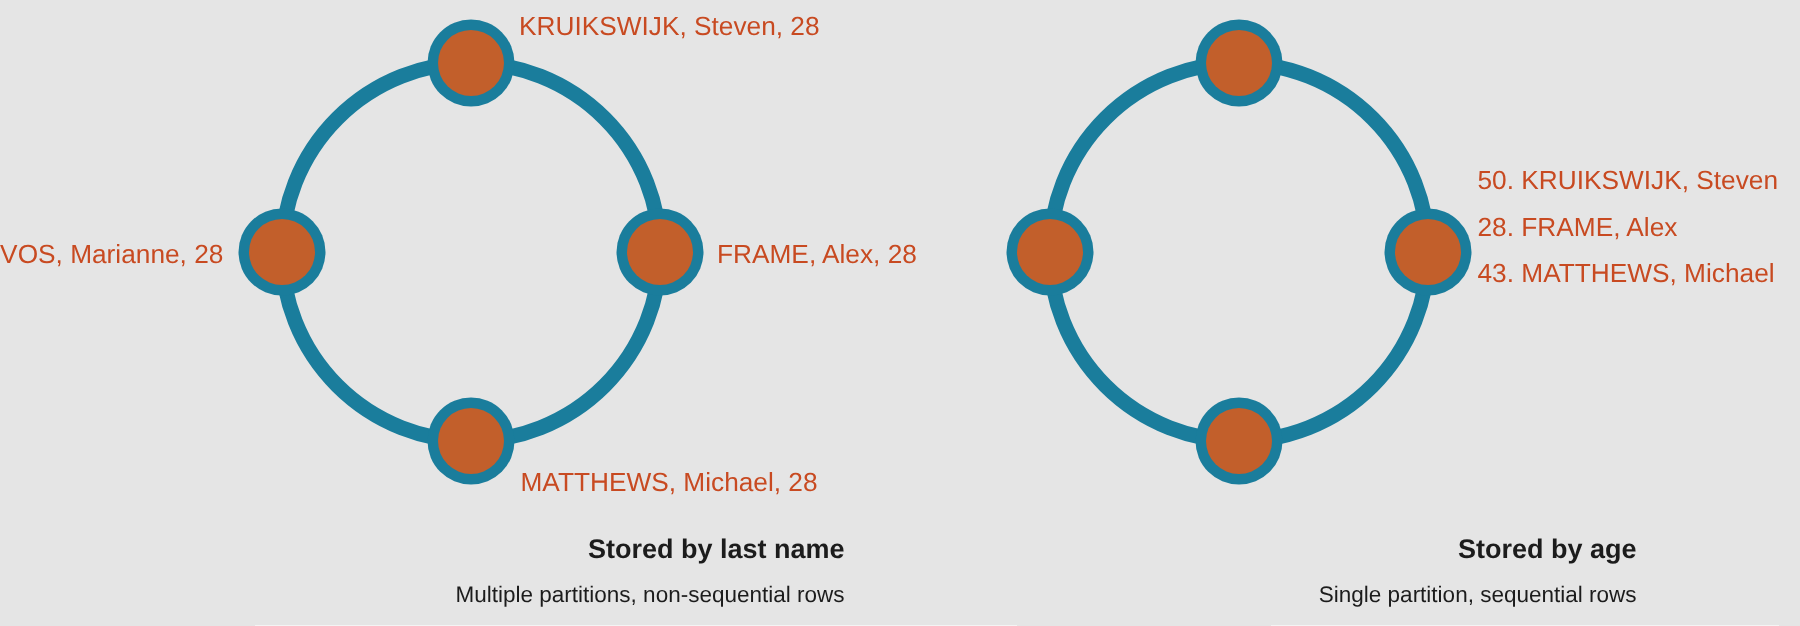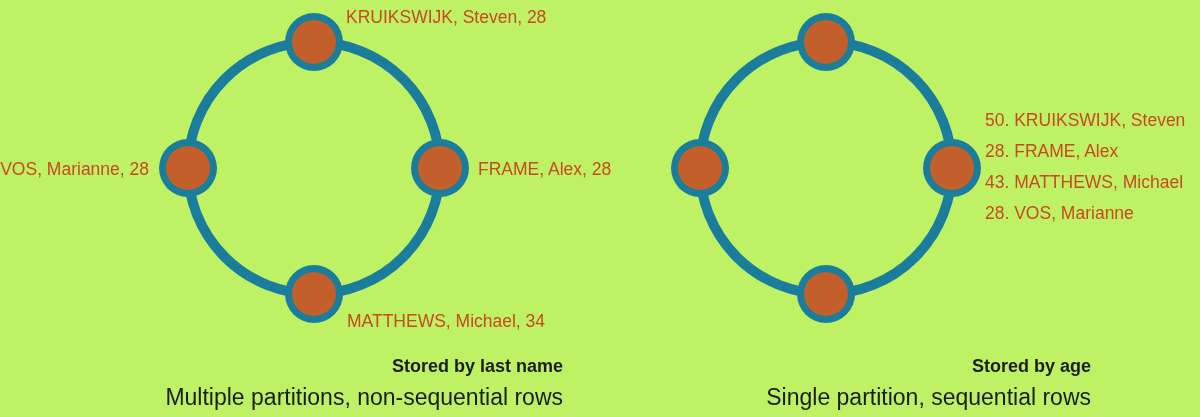--- a/index.html
+++ b/index.html
@@ -1,37 +1,37 @@
 <!DOCTYPE html>
 <html><head>
 <meta charset="utf-8">
 <style>
   html,body{margin:0;padding:0;background:#ffffff;}
   .canvas{
-    position:relative;width:1200px;height:417px;background:#bef264;
+    position:relative;width:1200px;height:417px;background:#e5e5e5;
     font-family:"Liberation Sans",sans-serif;overflow:hidden;
   }
   svg.rings{position:absolute;left:0;top:0;}
   .ring{fill:none;stroke:#1a7d9c;stroke-width:10;}
   .node-outer{fill:#1a7d9c;}
   .node-inner{fill:#c25f2b;}
   .node-label{
     position:absolute;color:#c84a21;font-size:17.5px;line-height:20px;
     white-space:nowrap;
   }
-  .label-vos{left:0;width:149px;text-align:right;}
+  .label-vos{left:0;width:149px;text-align:center;}
   .age-list{
     position:absolute;left:985px;top:105px;color:#c84a21;
     font-size:17.5px;line-height:31px;white-space:nowrap;
   }
   .caption{
     position:absolute;top:355px;width:500px;text-align:right;color:#1c1c1c;
   }
   .caption-title{font-size:18px;font-weight:bold;line-height:22px;}
-  .caption-sub{font-size:23px;line-height:22px;margin-top:9px;}
+  .caption-sub{font-size:15px;line-height:22px;margin-top:9px;}
 </style>
 </head>
 <body>
 
 <div class="canvas">
 
   <svg class="rings" width="1200" height="417" viewBox="0 0 1200 417">
 
     <g>
       <circle class="ring" cx="314" cy="168" r="126"></circle>
@@ -70,27 +70,26 @@
       <g>
         <circle class="node-outer" cx="826" cy="294" r="29"></circle>
         <circle class="node-inner" cx="826" cy="294" r="22"></circle>
       </g>
     </g>
   </svg>
 
   <div class="node-label" style="left:346px;top:7px;">KRUIKSWIJK, Steven, 28</div>
   <div class="node-label label-vos" style="top:159px;">VOS, Marianne, 28</div>
   <div class="node-label" style="left:478px;top:159px;">FRAME, Alex, 28</div>
-  <div class="node-label" style="left:347px;top:311px;">MATTHEWS, Michael, 34</div>
+  <div class="node-label" style="left:347px;top:311px;">MATTHEWS, Michael, 28</div>
 
   <div class="age-list">
     <div>50. KRUIKSWIJK, Steven</div>
     <div>28. FRAME, Alex</div>
     <div>43. MATTHEWS, Michael</div>
-    <div>28. VOS, Marianne</div>
   </div>
 
   <div class="caption" style="left:63px;">
     <div class="caption-title">Stored by last name</div>
     <div class="caption-sub">Multiple partitions, non-sequential rows</div>
   </div>
   <div class="caption" style="left:591px;">
     <div class="caption-title">Stored by age</div>
     <div class="caption-sub">Single partition, sequential rows</div>
   </div>

